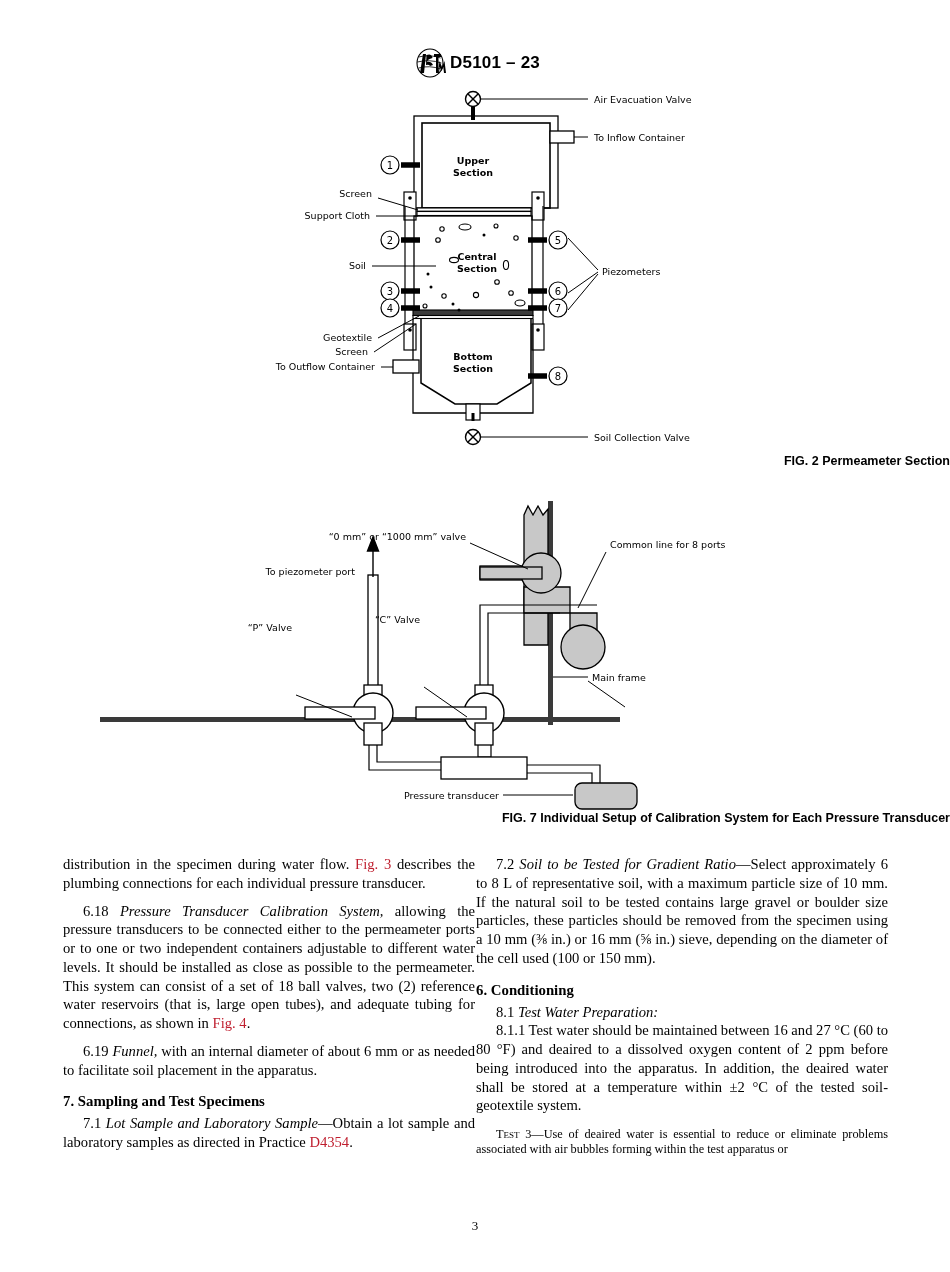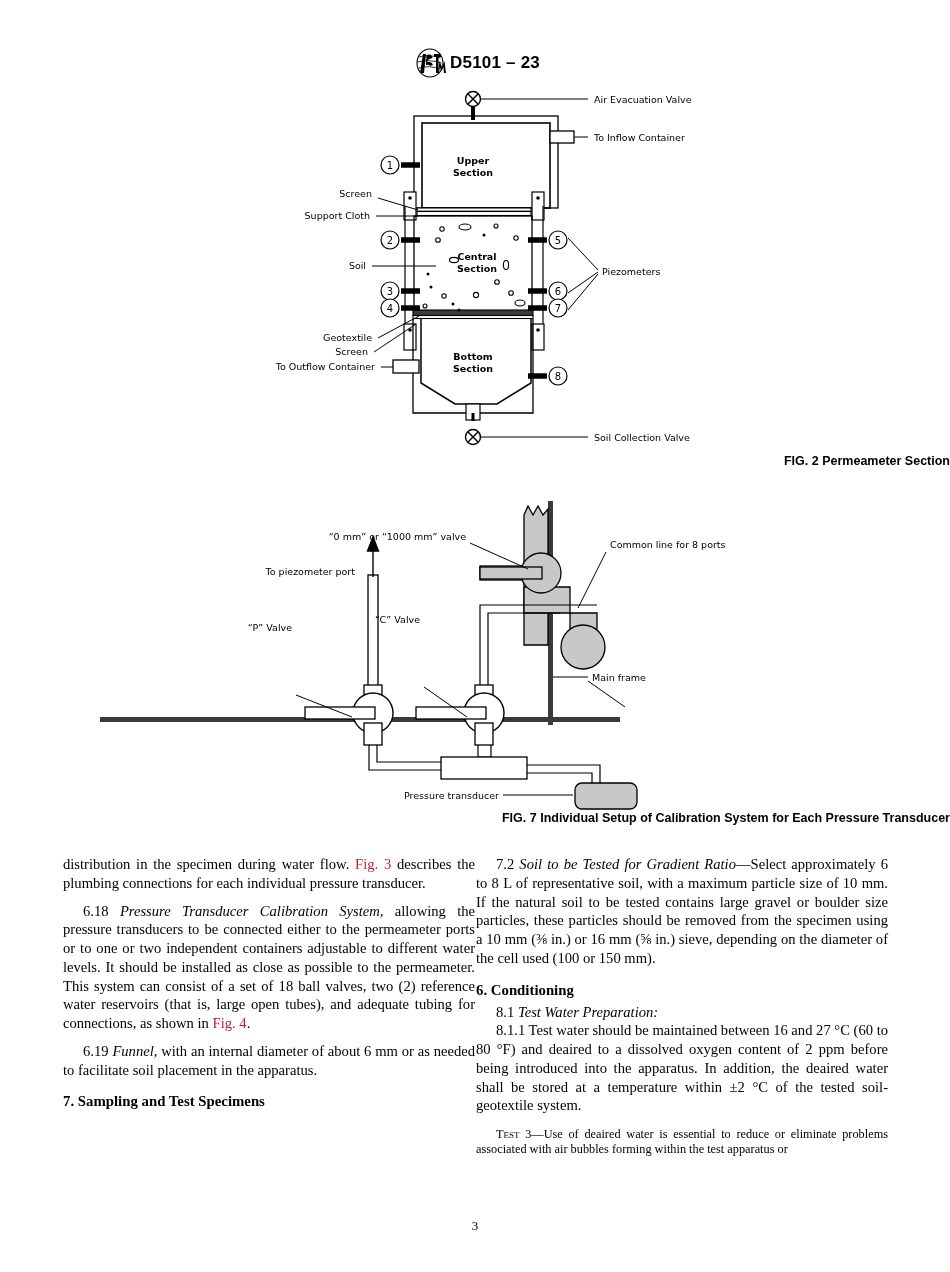--- a/index.html
+++ b/index.html
@@ -367,20 +367,21 @@
 
   <div class="col" id="col-left">
     <p><span>distribution in the specimen during water flow. </span><span class="link">Fig. 3</span><span> describes the plumbing connections for each individual pressure transducer.</span></p>
 
     <p class="para-ind para-gap"><span>6.18 </span><span class="it">Pressure Transducer Calibration System,</span><span> allowing the pressure transducers to be connected either to the permeameter ports or to one or two independent containers adjustable to different water levels. It should be installed as close as possible to the permeameter. This system can consist of a set of 18 ball valves, two (2) reference water reservoirs (that is, large open tubes), and adequate tubing for connections, as shown in </span><span class="link">Fig. 4</span><span>.</span></p>
 
     <p class="para-ind para-gap"><span>6.19 </span><span class="it">Funnel,</span><span> with an internal diameter of about 6 mm or as needed to facilitate soil placement in the apparatus.</span></p>
 
     <p class="sec-head">7. Sampling and Test Specimens</p>
 
+    <p class="para-ind"><span>7.1 </span><span class="it">Lot Sample and Laboratory Sample</span><span>—Obtain a lot sample and laboratory samples as directed in Practice </span><span class="link">D4354</span><span>.</span></p>
   </div>
 
   <div class="col" id="col-right">
     <p class="para-ind"><span>7.2 </span><span class="it">Soil to be Tested for Gradient Ratio</span><span>—Select approximately 6 to 8 L of representative soil, with a maximum particle size of 10 mm. If the natural soil to be tested contains large gravel or boulder size particles, these particles should be removed from the specimen using a 10 mm (⅜ in.) or 16 mm (⅝ in.) sieve, depending on the diameter of the cell used (100 or 150 mm).</span></p>
 
     <p class="sec-head">6. Conditioning</p>
 
     <p class="para-ind"><span>8.1 </span><span class="it">Test Water Preparation:</span></p>
 
     <p class="para-ind">8.1.1 Test water should be maintained between 16 and 27 °C (60 to 80 °F) and deaired to a dissolved oxygen content of 2 ppm before being introduced into the apparatus. In addition, the deaired water shall be stored at a temperature within ±2 °C of the tested soil-geotextile system.</p>

